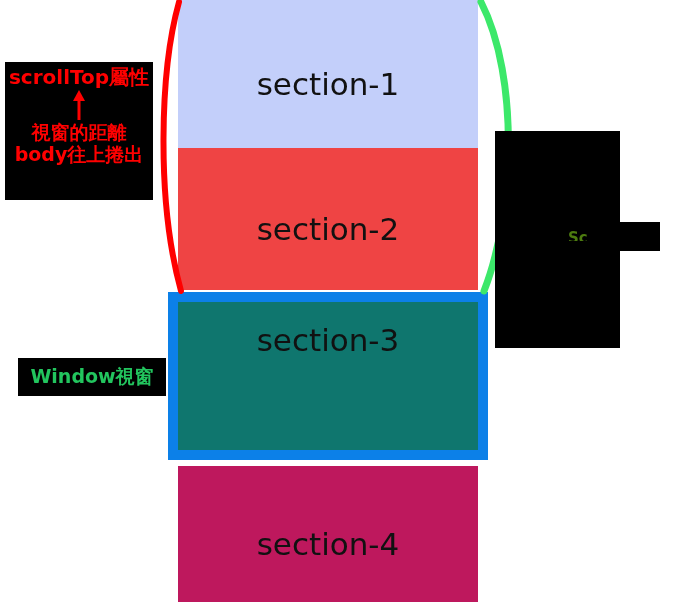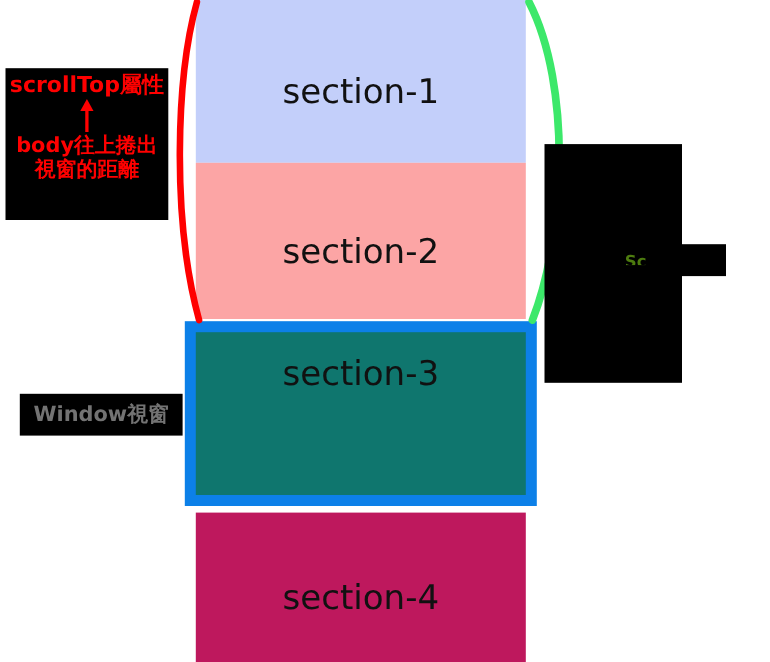--- a/index.html
+++ b/index.html
@@ -35,21 +35,21 @@
   .section-label {
     font-size: 31px;
     color: #111111;
     letter-spacing: 0px;
     font-weight: 400;
     white-space: nowrap;
     margin-top: 20px;
   }
 
   #sec1 { top: 0px;   height: 148px; background: #c3cffa; }
-  #sec2 { top: 148px; height: 142px; background: #fca5a5; }
+  #sec2 { top: 148px; height: 142px; background: #ef4444; }
   #sec4 { top: 466px; height: 136px; background: #be185d; }
 
   
   #window-frame {
     position: absolute;
     left: 168px;
     top: 292px;
     width: 320px;
     height: 168px;
     background: #0c80e8;
@@ -111,21 +111,21 @@
   #note-window {
     left: 18px;
     top: 358px;
     width: 148px;
     height: 38px;
     display: flex;
     align-items: center;
     justify-content: center;
   }
   .note-blue-text {
-    color: #737373;
+    color: #22c55e;
     font-weight: bold;
     font-size: 19px;
     white-space: nowrap;
   }
 
   #note-right {
     left: 495px;
     top: 131px;
     width: 125px;
     height: 217px;
@@ -187,22 +187,22 @@
   </svg>
 
   <div class="note-box" id="note-scrolltop">
     <div class="note-red-text">scrollTop屬性</div>
 
     <svg id="arrow-up" viewBox="0 0 14 30" xmlns="http://www.w3.org/2000/svg">
       <line x1="7" y1="30" x2="7" y2="7" stroke="#ff0000" stroke-width="3"></line>
       <polygon points="7,0 13,11 1,11" fill="#ff0000"></polygon>
     </svg>
 
+    <div class="note-red-text small">視窗的距離</div>
     <div class="note-red-text small">body往上捲出</div>
-    <div class="note-red-text small">視窗的距離</div>
   </div>
 
   <div class="note-box" id="note-window">
     <span class="note-blue-text">Window視窗</span>
   </div>
 
   <div class="note-box" id="note-right"></div>
   <div id="note-right-label">Sc</div>
   <div id="note-right-occluder"></div>
   <div id="note-right-occluder2"></div>

